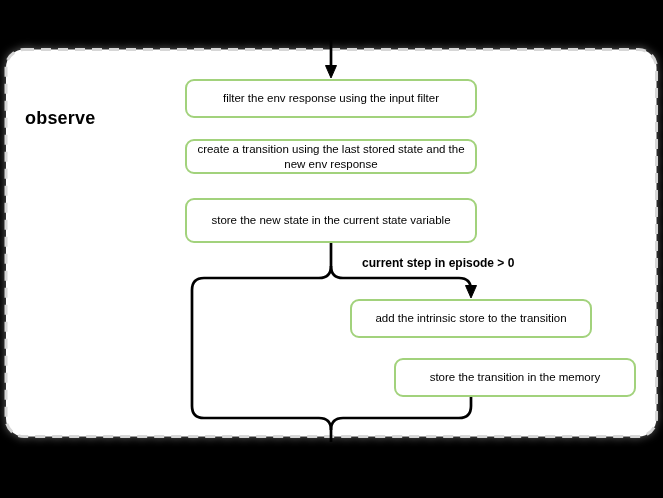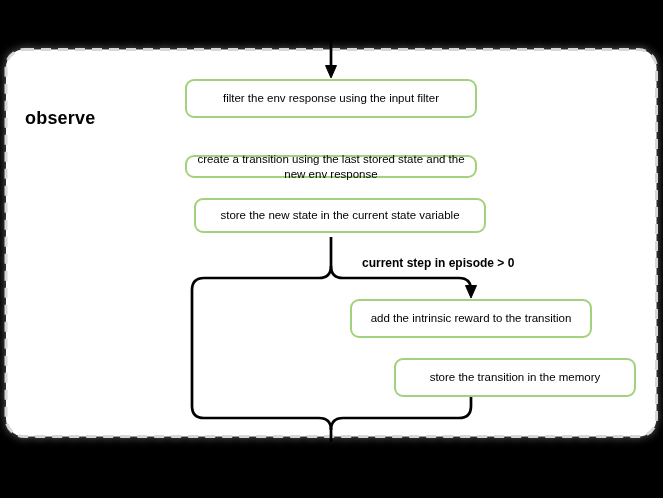--- a/index.html
+++ b/index.html
@@ -70,22 +70,22 @@
     align-items: center;
     justify-content: center;
     text-align: center;
     font-size: 11.5px;
     line-height: 1.28;
     color: var(--text);
     padding: 2px 8px;
   }
 
   .node-1 { left: 185px; top:  79px; width: 292px; height: 39px; }
-  .node-2 { left: 185px; top: 155px; width: 292px; height: 23px; }
-  .node-3 { left: 194px; top: 198px; width: 292px; height: 35px; }
+  .node-2 { left: 185px; top: 139px; width: 292px; height: 35px; }
+  .node-3 { left: 185px; top: 198px; width: 292px; height: 45px; }
   .node-4 { left: 350px; top: 299px; width: 242px; height: 39px; }
   .node-5 { left: 350px; top: 358px; width: 242px; height: 39px; margin-left: 44px; }
 
   .condition-label {
     left: 362px;
     top: 256px;
     font-size: 12px;
     font-weight: bold;
     color: var(--text);
     white-space: nowrap;
@@ -121,20 +121,20 @@
     <span>create a transition using the last stored state and the new env response</span>
   </div>
 
   <div class="overlay node node-3">
     <span>store the new state in the current state variable</span>
   </div>
 
   <div class="overlay condition-label">current step in episode &gt; 0</div>
 
   <div class="overlay node node-4">
-    <span>add the intrinsic reward to the transition</span>
+    <span>add the intrinsic store to the transition</span>
   </div>
 
   <div class="overlay node node-5">
     <span>store the transition in the memory</span>
   </div>
 
 </div>
 
 </body></html>

